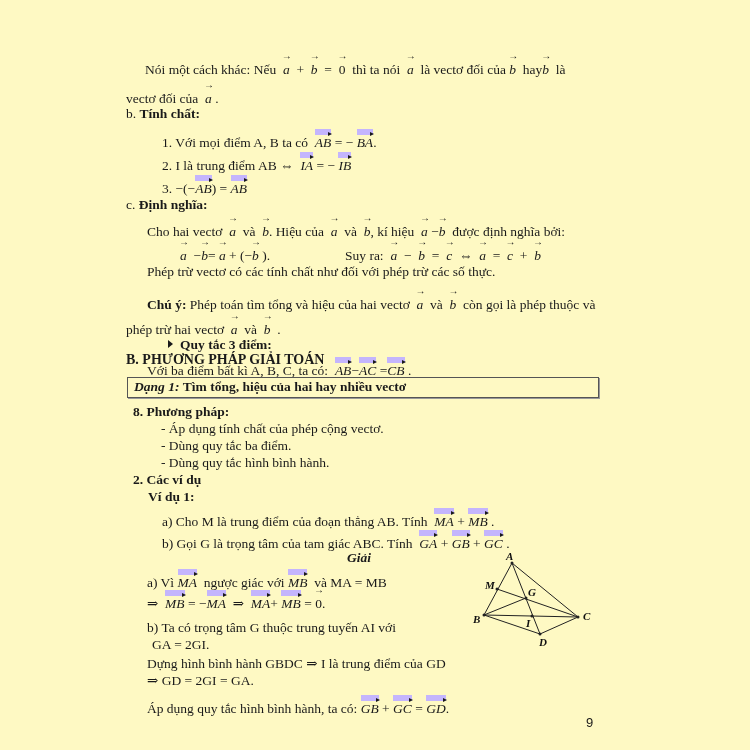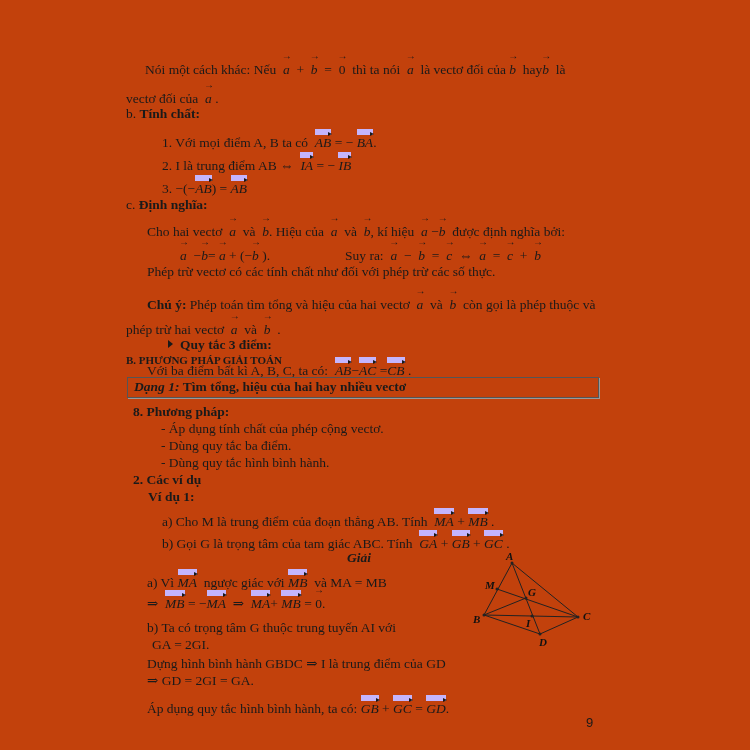--- a/index.html
+++ b/index.html
@@ -1,30 +1,30 @@
 <!DOCTYPE html>
 <html><head>
   <meta charset="utf-8">
   <style>
     html, body { margin: 0; padding: 0; background: #ffffff; }
     body { width: 750px; height: 750px; position: relative; overflow: hidden;
            font-family: "Liberation Serif", "DejaVu Serif", serif; color: #1a1a1a; font-size: 13.5px; }
-    .page { position: absolute; left: 0; top: 0; width: 750px; height: 750px; background: #c2410c; }
+    .page { position: absolute; left: 0; top: 0; width: 750px; height: 750px; background: #fef9c3; }
     .line { position: absolute; white-space: nowrap; line-height: 16px; }
     .b { font-weight: bold; }
     .i { font-style: italic; }
     .vec { position: relative; display: inline-block; font-style: italic; padding-top: 2px; }
     .vec::before { content: "\2192"; position: absolute; top: -9px; left: 50%; transform: translateX(-45%);
                    font-size: 10px; font-style: normal; line-height: 10px; }
     .vov { display: inline-block; font-style: italic; border-top: 6px solid #c4b5fd; position: relative; padding-top: 1px; line-height: 13px; }
     .vov::after { content: ""; position: absolute; right: -1px; top: -3px; border-left: 4px solid #1a1a1a;
                   border-top: 2.5px solid transparent; border-bottom: 2.5px solid transparent; }
     .box { position: absolute; left: 127px; top: 377px; width: 470px; height: 19px; border: 1px solid #555;
            box-shadow: 1px 1px 0 #999; }
-    .section-b { font-size: 11px; font-weight: bold; }
+    .section-b { font-size: 14px; font-weight: bold; }
     .pagenum { position: absolute; left: 586px; top: 715px; font-family: "Liberation Sans", sans-serif; font-size: 13px; }
     .bullet { display: inline-block; width: 0; height: 0; border-left: 5px solid #1a1a1a;
               border-top: 4px solid transparent; border-bottom: 4px solid transparent; margin-right: 7px; vertical-align: 1px; }
     svg text { font-family: "Liberation Serif", serif; font-style: italic; font-weight: bold; font-size: 11px; }
   </style>
 </head>
 <body>
 
 <div class="page">
 

